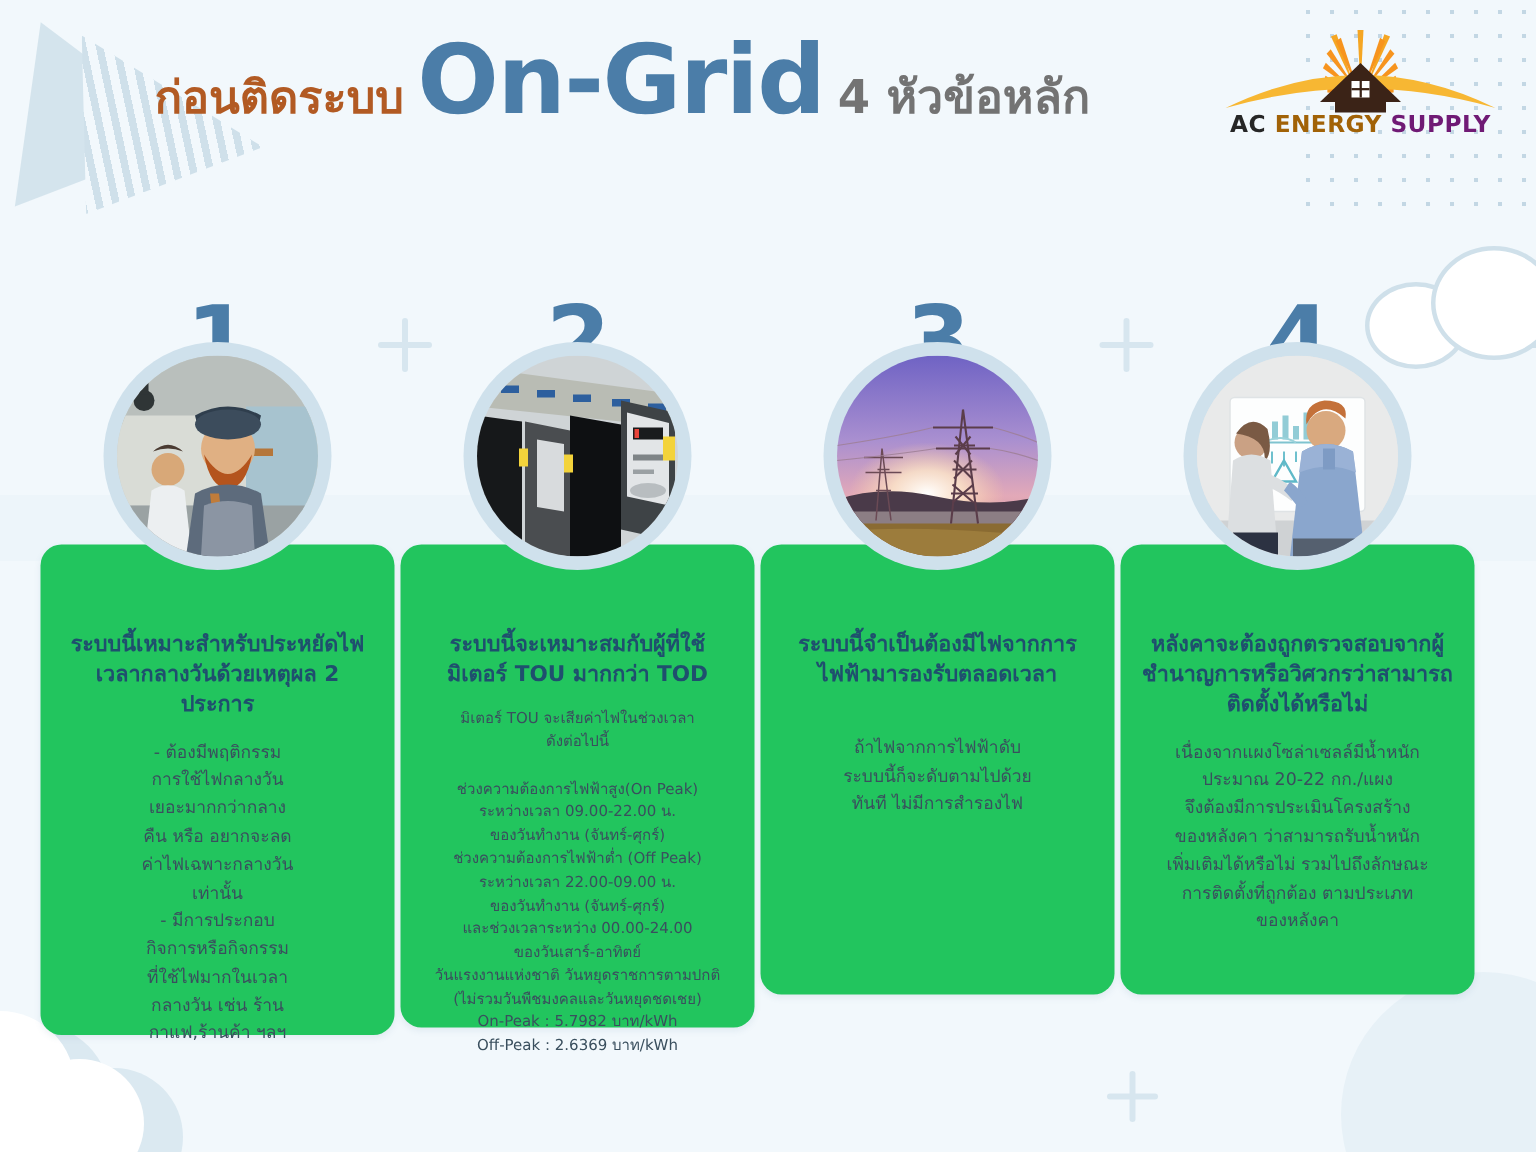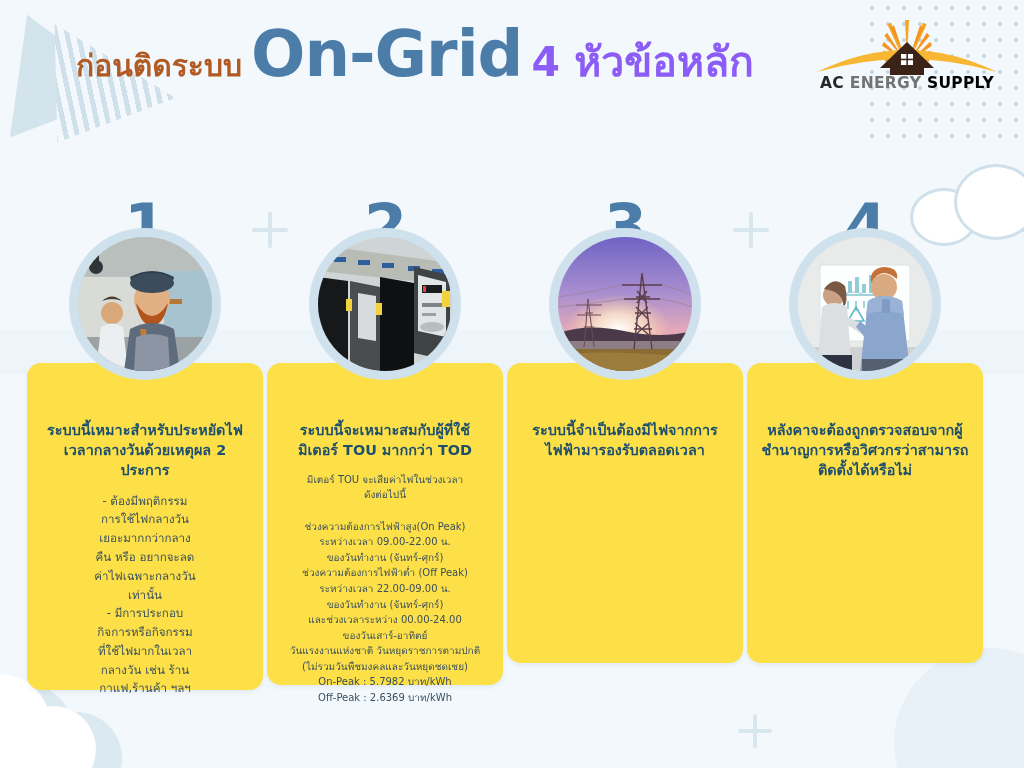--- a/index.html
+++ b/index.html
@@ -70,32 +70,32 @@
   .title-main{
     font-size:49px;font-weight:800;color:#b25a23;letter-spacing:.5px;
     line-height:1.16;white-space:nowrap;
   }
   .title-sub{
     margin-top:4px;display:flex;align-items:baseline;justify-content:center;gap:9px;
     white-space:nowrap;
   }
   .sub-pre{font-size:30px;font-weight:800;color:#b25a23;}
   .sub-big{font-size:64px;font-weight:800;color:#4b7da8;letter-spacing:-1px;line-height:1;}
-  .sub-post{font-size:41px;font-weight:800;color:#8b5cf6;}
+  .sub-post{font-size:31px;font-weight:800;color:#737373;}
 
   
   .logo{position:absolute;right:22px;top:16px;width:190px;height:92px;}
   .logo-mark{position:relative;width:190px;height:62px;}
   .logo-text{
     position:absolute;left:0;top:58px;width:190px;text-align:center;
     font-size:15.5px;font-weight:800;letter-spacing:.3px;white-space:nowrap;
   }
   .logo-text .ac{color:#262626;text-align:right;}
-  .logo-text .energy{color:#737373;text-align:right;}
-  .logo-text .supply{color:#000000;}
+  .logo-text .energy{color:#a16207;text-align:right;}
+  .logo-text .supply{color:#701a75;}
 
   
   .col{position:absolute;top:196px;width:236px;}
   .col-1{left:27px;}
   .col-2{left:267px;}
   .col-3{left:507px;}
   .col-4{left:747px;}
 
   .num{
     position:absolute;top:0;width:100%;text-align:center;
@@ -108,21 +108,21 @@
     background:#cfe1ec;padding:9px;box-sizing:border-box;
     z-index:3;
   }
   .circle-img{
     width:100%;height:100%;border-radius:50%;overflow:hidden;position:relative;
   }
   .circle-img>*{position:absolute;}
 
   .card{
     position:absolute;top:167px;left:0;width:236px;
-    background:#fde047;border-radius:14px;
+    background:#22c55e;border-radius:14px;
     padding:58px 13px 20px 13px;box-sizing:border-box;
     box-shadow:0 2px 4px rgba(90,130,160,.10);
   }
   .card-h{
     font-size:14.4px;font-weight:800;color:#1f4f6e;text-align:center;
     line-height:1.38;margin:0 0 11px 0;
   }
   .card-b{
     font-size:11.6px;color:#3a4f5e;text-align:center;line-height:1.62;
     white-space:pre-line;margin:0;
@@ -342,20 +342,23 @@
           </g>
           <g stroke="#9e7f95" stroke-width=".8" fill="none" opacity=".85">
             <path d="M0 60 Q40 54 64 48 M0 70 Q40 66 66 62"></path>
             <path d="M104 48 Q120 52 134 58 M102 62 Q118 64 134 70"></path>
           </g>
         </svg>
       </div>
     </div>
     <div class="card card-3">
       <div class="card-h">ระบบนี้จำเป็นต้องมีไฟจากการไฟฟ้ามารองรับตลอดเวลา</div>
+      <div class="card-b spaced">ถ้าไฟจากการไฟฟ้าดับ
+ระบบนี้ก็จะดับตามไปด้วย
+ทันที ไม่มีการสำรองไฟ</div>
     </div>
   </div>
 
   <div class="col col-4">
     <div class="num">4</div>
     <div class="circle-wrap">
       <div class="circle-img">
         <svg width="134" height="134" viewBox="0 0 134 134">
           <rect width="134" height="134" fill="#e6e7e6"></rect>
           <rect x="0" y="0" width="134" height="112" fill="#e9eaea"></rect>
@@ -384,16 +387,23 @@
           <path d="M70 64 q16 -10 34 0 l8 70 h-50 Z" fill="#8aa6cd"></path>
           <path d="M70 64 q16 -10 34 0 l2 14 q-18 -8 -38 0 Z" fill="#9ab2d6"></path>
           <rect x="84" y="62" width="8" height="14" fill="#7e9bc4"></rect>
           <path d="M62 84 q8 6 12 14 l-6 4 q-6 -8 -10 -12 Z" fill="#8aa6cd"></path>
           <rect x="64" y="122" width="44" height="12" fill="#55606f"></rect>
         </svg>
       </div>
     </div>
     <div class="card card-4">
       <div class="card-h">หลังคาจะต้องถูกตรวจสอบจากผู้ชำนาญการหรือวิศวกรว่าสามารถติดตั้งได้หรือไม่</div>
+      <div class="card-b">เนื่องจากแผงโซล่าเซลล์มีน้ำหนัก
+ประมาณ 20-22 กก./แผง
+จึงต้องมีการประเมินโครงสร้าง
+ของหลังคา ว่าสามารถรับน้ำหนัก
+เพิ่มเติมได้หรือไม่ รวมไปถึงลักษณะ
+การติดตั้งที่ถูกต้อง ตามประเภท
+ของหลังคา</div>
     </div>
   </div>
 
 </div>
 
 </body></html>

